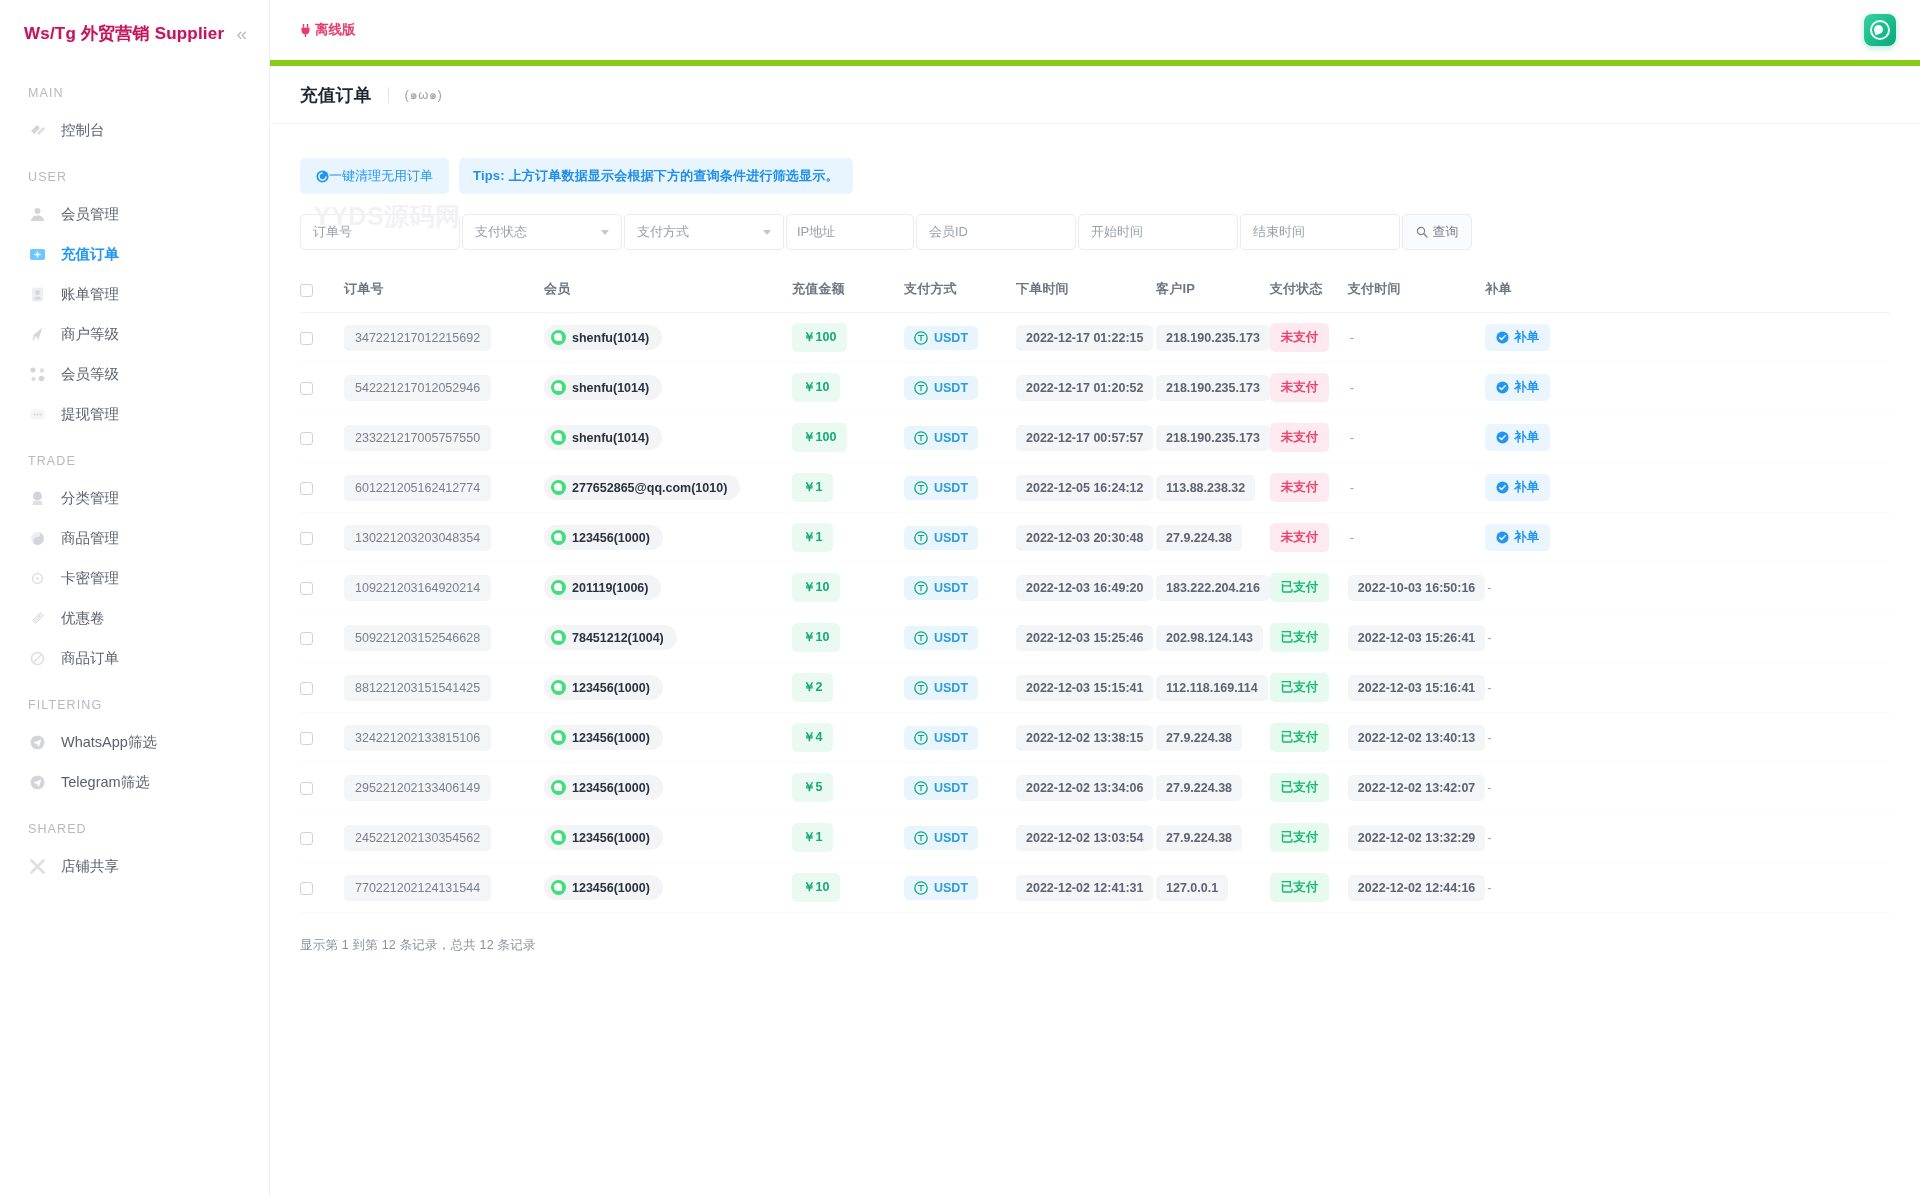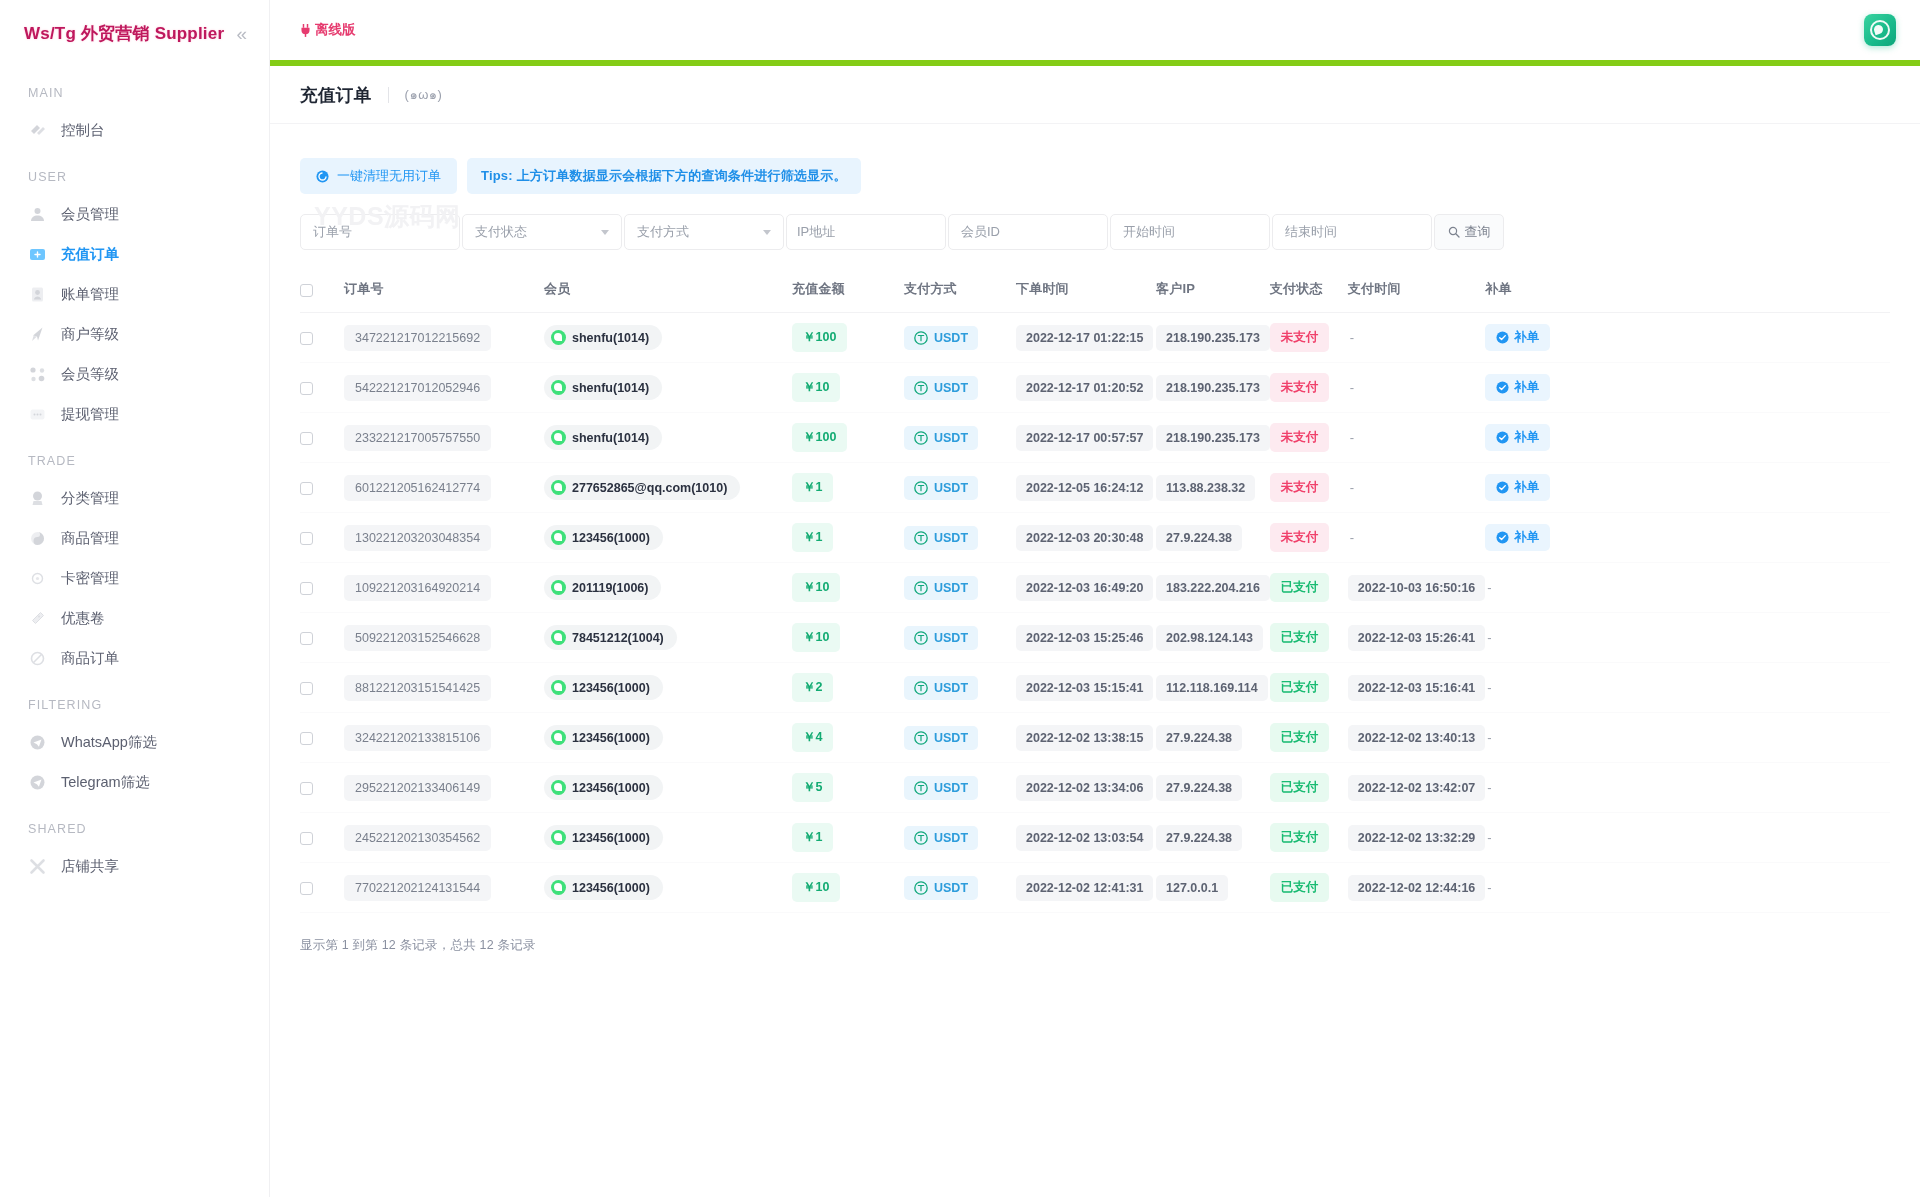--- a/index.html
+++ b/index.html
@@ -95,21 +95,21 @@
   .stat-blob { position: absolute; top: 8px; opacity: .55; }
   .stat-card { width: 340px; padding-left: 36px; position: relative; z-index: 2; }
   .stat-label { font-size: 15px; color: #8d93a1; font-weight: 600; margin-bottom: 22px; letter-spacing: .5px; }
   .stat-value { font-size: 26px; font-weight: 700; letter-spacing: .3px; }
   .stat-value.blue { color: #1f7fe0; }
   .stat-value.green { color: #1db887; }
 
   
   .toolbar { margin: 34px 30px 0; display: flex; align-items: center; gap: 10px; }
   .clean-btn {
-    display: inline-flex; align-items: center; gap: 8px;
+    display: inline-flex; align-items: center; gap: 0;
     background: #e8f4fe; color: #2196f3; border: none; border-radius: 5px;
     font-size: 13px; font-weight: 500; padding: 9px 16px; cursor: pointer;
     font-family: inherit;
   }
   .clean-ic { width: 13px; height: 13px; }
   .tips {
     background: #e8f4fe; color: #1f8fe8; font-size: 13px; font-weight: 700;
     padding: 9px 14px; border-radius: 5px; letter-spacing: .2px;
   }
 
@@ -124,21 +124,21 @@
     pointer-events: none; white-space: nowrap;
   }
   .fld {
     height: 36px; border: 1px solid #ececee; border-radius: 5px;
     display: flex; align-items: center; padding: 0 12px;
     font-size: 13px; color: #9aa0ab; background: #fff; position: relative;
     font-family: inherit;
   }
   .fld.w-order { width: 160px; }
   .fld.w-sel { width: 160px; justify-content: space-between; }
-  .fld.w-ip { width: 160px; padding-left: 10px; }
+  .fld.w-ip { width: 128px; padding-left: 10px; }
   .fld.w-mid { width: 160px; }
   .fld.w-date { width: 160px; }
   .caret { width: 0; height: 0; border-left: 4.5px solid transparent; border-right: 4.5px solid transparent;
     border-top: 5px solid #c3c6cd; }
   .search-btn {
     height: 36px; width: 70px; border: 1px solid #ececee; border-radius: 5px;
     background: #fafbfc; display: flex; align-items: center; justify-content: center; gap: 5px;
     font-size: 13px; color: #7d838f; cursor: pointer; font-family: inherit;
   }
   .search-ic { width: 12px; height: 12px; }

